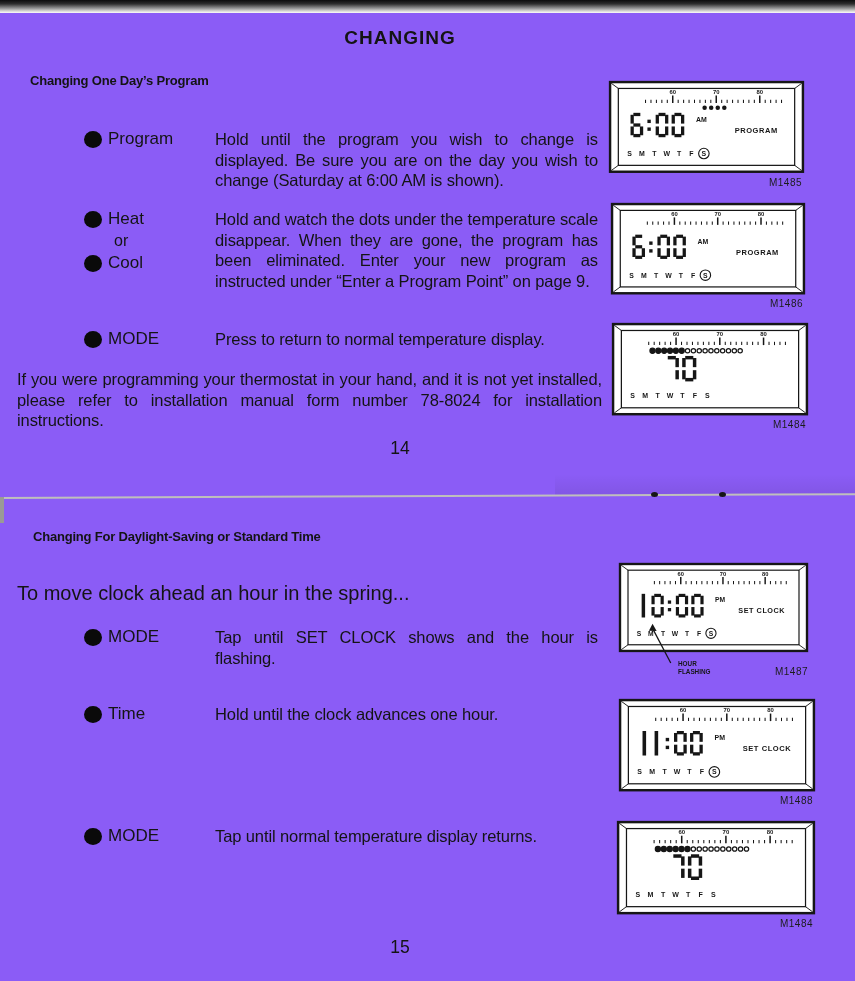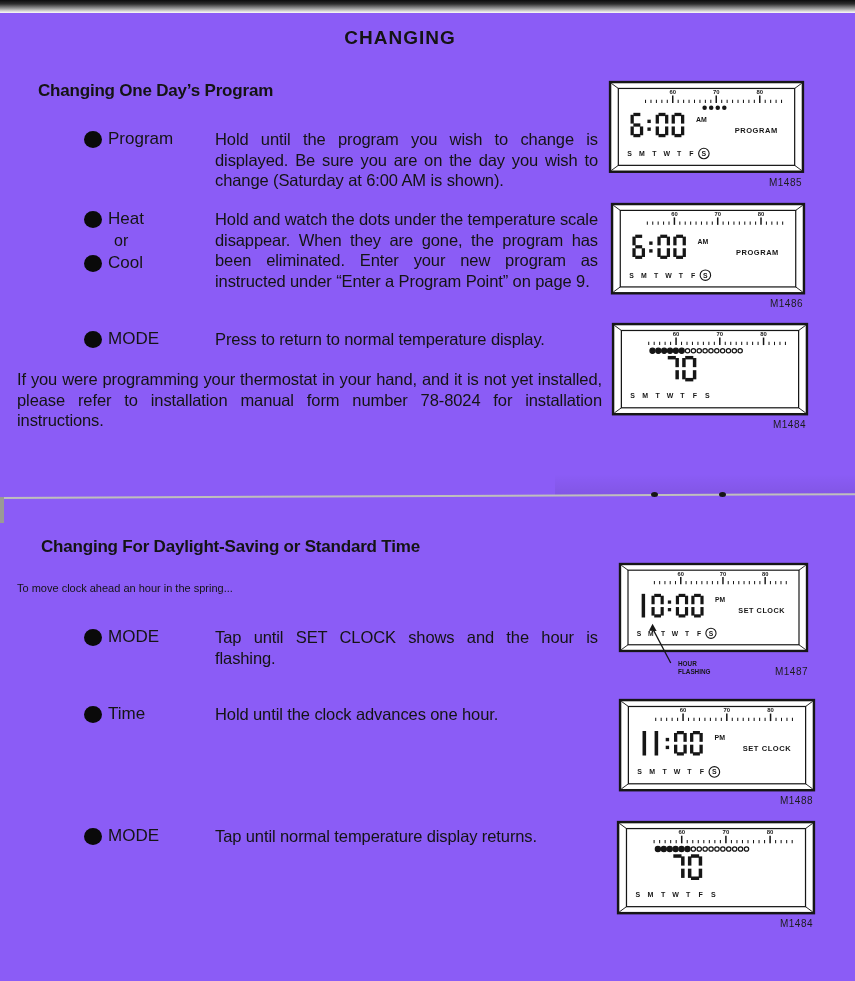--- a/index.html
+++ b/index.html
@@ -10,42 +10,42 @@
   }
   .top-bar{
     position:absolute;top:0;left:0;width:855px;height:13px;
     background:linear-gradient(180deg,#0c0c0c 0%,#2e2e2e 30%,#8f8f8f 62%,#d8d8d5 85%,#fcfcfa 100%);
   }
   .p-title{
     position:absolute;top:27px;left:0;width:800px;text-align:center;
     font-size:19px;font-weight:bold;letter-spacing:1px;
   }
   .sec-heading{
-    position:absolute;left:30px;font-size:17px;font-weight:bold;letter-spacing:-0.2px;margin:8px;
+    position:absolute;left:30px;font-size:13px;font-weight:bold;letter-spacing:-0.2px;margin:0;
   }
   .step{position:absolute;left:0;width:600px;}
   .step-label{position:absolute;left:84px;top:0;width:126px;}
   .btn-line{display:flex;align-items:center;margin-bottom:3px;}
   .bullet{
     display:inline-block;width:18px;height:17px;border-radius:50%;
     background:#0a0a0a;flex:0 0 auto;
   }
   .btn-text{font-size:17px;margin-left:6px;white-space:nowrap;}
   .connector{font-size:16px;margin:1px 0 3px 30px;}
   .step-text{
     position:absolute;left:215px;top:0;width:383px;
     font-size:16.5px;line-height:20.5px;text-align:justify;letter-spacing:-0.1px;
   }
   .note{
     position:absolute;left:17px;width:585px;margin:0;
     font-size:16.5px;line-height:20.5px;text-align:justify;letter-spacing:-0.1px;
   }
   .pagenum{position:absolute;left:0;width:800px;text-align:center;font-size:17.5px;}
   .formnum{position:absolute;right:18px;top:936px;font-size:17px;margin-top:44px;}
-  .intro{position:absolute;left:17px;font-size:11px;}
+  .intro{position:absolute;left:17px;font-size:20px;}
   .seam{
     position:absolute;top:495px;left:0;width:860px;height:1.6px;background:#bfbfbc;
     transform:rotate(-0.25deg);
   }
   .seam-shade{
     position:absolute;top:474px;right:0;width:300px;height:21px;
     background:linear-gradient(180deg,rgba(0,0,0,0) 0%,rgba(0,0,0,0.07) 100%);
   }
   .seam-dot{position:absolute;top:492px;width:7px;height:5px;border-radius:50%;background:#161616;}
   .edge-sliver{position:absolute;left:0;top:497px;width:4px;height:26px;background:#9a9a96;}
@@ -97,20 +97,21 @@
       <div class="btn-line">
         <span class="bullet"></span>
         <span class="btn-text">MODE</span>
       </div>
     </div>
     <div class="step-text">Press to return to normal temperature display.</div>
   </div>
 
   <p class="note" style="top:369px">If you were programming your thermostat in your hand, and it is not yet installed, please refer to installation manual form number 78-8024 for installation instructions.</p>
 
+  <div class="pagenum" style="top:438px">14</div>
 
   <div class="seam-shade"></div>
   <div class="seam"></div>
   <div class="seam-dot" style="left:651px"></div>
   <div class="seam-dot" style="left:719px"></div>
   <div class="edge-sliver"></div>
 
   <h2 class="sec-heading" style="top:529px;left:33px">Changing For Daylight-Saving or Standard Time</h2>
 
   <div class="intro" style="top:582px">To move clock ahead an hour in the spring...</div>
@@ -138,20 +139,21 @@
   <div class="step" style="top:826px">
     <div class="step-label">
       <div class="btn-line">
         <span class="bullet"></span>
         <span class="btn-text">MODE</span>
       </div>
     </div>
     <div class="step-text">Tap until normal temperature display returns.</div>
   </div>
 
+  <div class="pagenum" style="top:937px">15</div>
   <div class="formnum">69-8023—2</div>
 
   <div class="display" style="left:608px;top:80px;width:197px">
       <svg viewBox="0 0 210 100" xmlns="http://www.w3.org/2000/svg">
         <rect x="2.2" y="2.2" width="205.6" height="95.6" fill="#fff" stroke="#161616" stroke-width="2.6"></rect>
         <rect x="11" y="9" width="188" height="82" fill="none" stroke="#161616" stroke-width="1.3"></rect>
         <line x1="3.5" y1="3.5" x2="11" y2="9" stroke="#161616" stroke-width="1"></line>
         <line x1="206.5" y1="3.5" x2="199" y2="9" stroke="#161616" stroke-width="1"></line>
         <line x1="3.5" y1="96.5" x2="11" y2="91" stroke="#161616" stroke-width="1"></line>
         <line x1="206.5" y1="96.5" x2="199" y2="91" stroke="#161616" stroke-width="1"></line>

